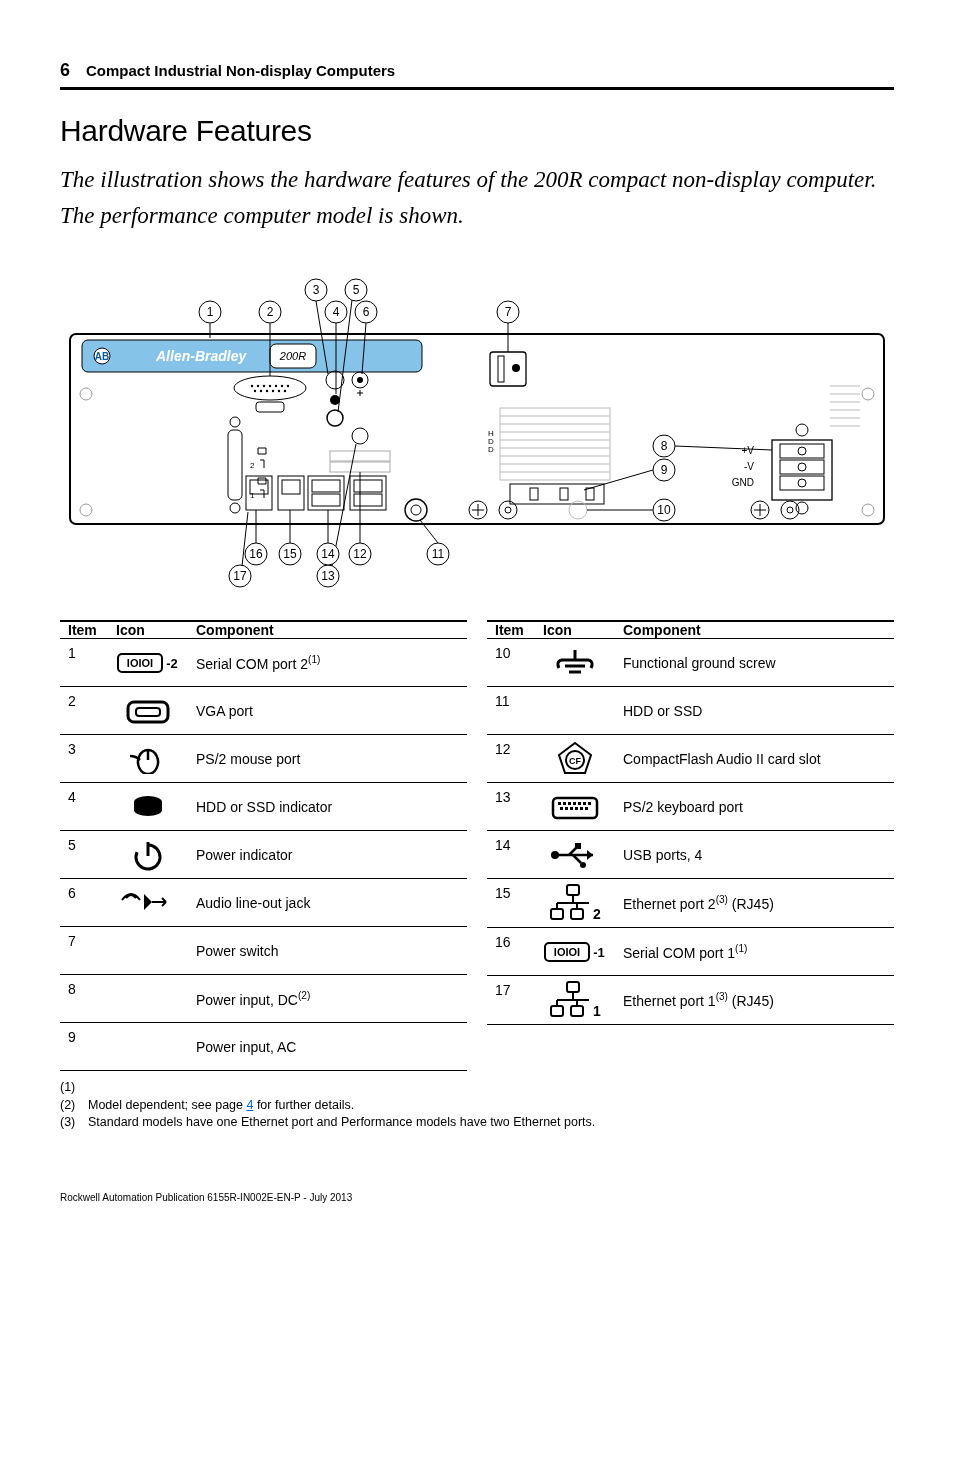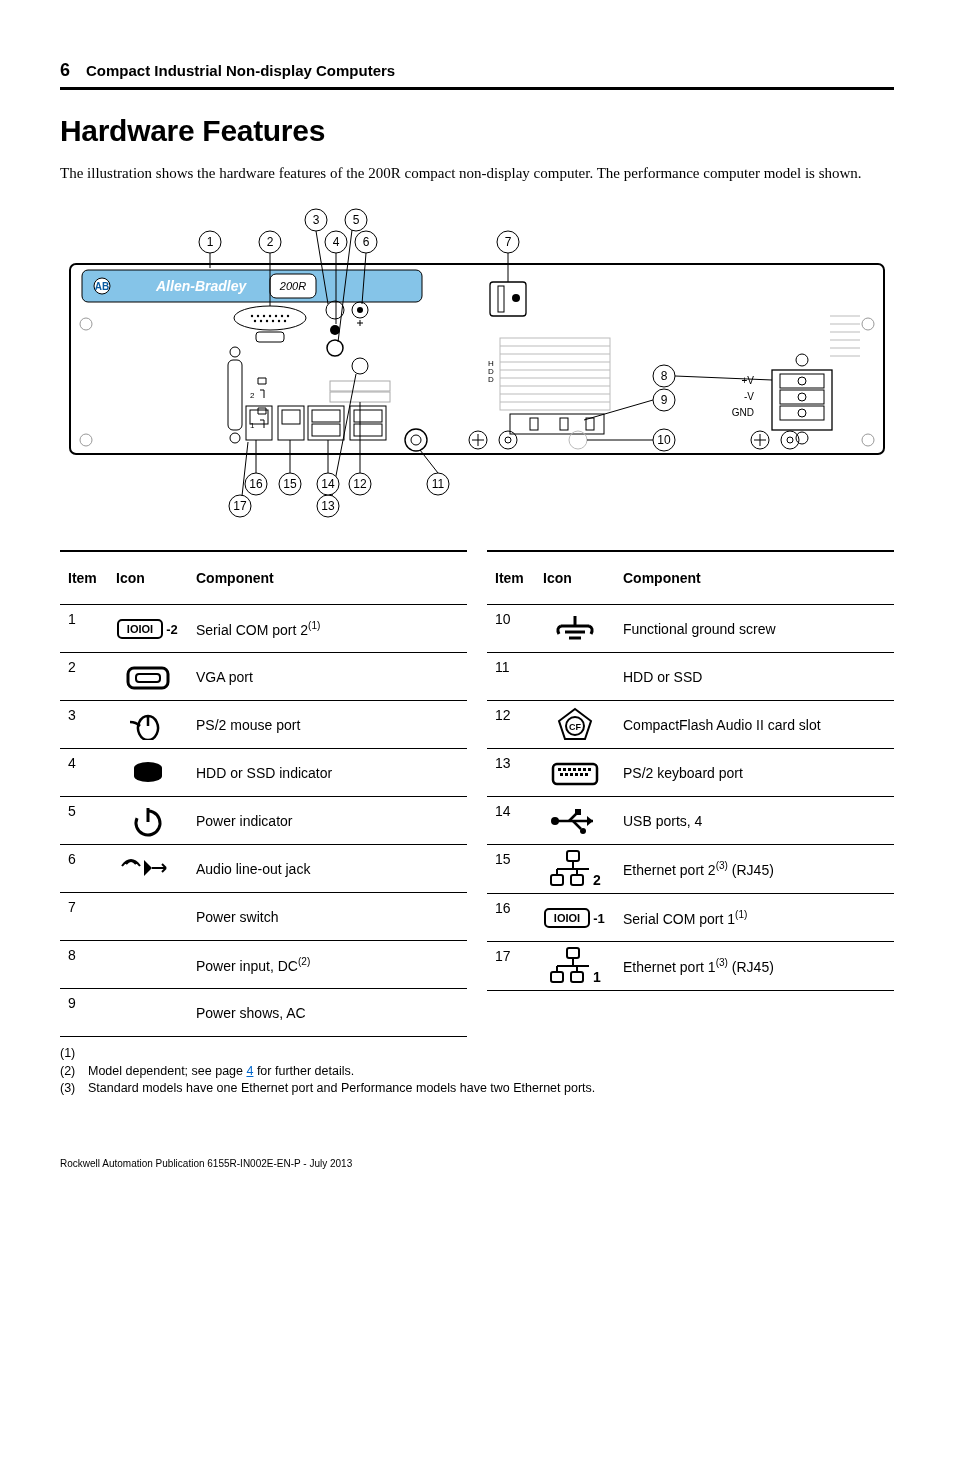--- a/index.html
+++ b/index.html
@@ -1,26 +1,26 @@
 <!DOCTYPE html>
 <html><head>
 <meta charset="utf-8">
 <style>
   * { box-sizing: border-box; margin: 0; padding: 0; }
   body { font-family: "Myriad Pro", "Segoe UI", Arial, sans-serif; width: 954px; margin: 0 auto; padding: 60px 60px 40px 60px; color: #000; }
   .header-row { display: flex; align-items: baseline; border-bottom: 3px solid #000; padding-bottom: 6px; margin-bottom: 24px; }
   .page-number { font-weight: bold; font-size: 18px; margin-right: 16px; }
   .doc-title { font-size: 15px; font-weight: bold; }
-  h1.section-title { font-weight: bold; font-size: 30px; margin-bottom: 14px; letter-spacing: -0.3px; }
-  .body-text { font-family: Georgia, "Times New Roman", serif; font-size: 15px; line-height: 1.55; margin-bottom: 11px; }
+  h1.section-title { font-weight: normal; font-size: 30px; margin-bottom: 14px; letter-spacing: -0.3px; }
+  .body-text { font-family: Georgia, "Times New Roman", serif; font-size: 23px; line-height: 1.55; margin-bottom: 33px; font-style: italic; }
   .figure-wrap { position: relative; width: 834px; height: 340px; margin: 0 0 14px 0; }
   .figure-wrap svg { width: 100%; height: 100%; }
   .tables-row { display: flex; gap: 20px; margin-top: 4px; }
   table.components { border-collapse: collapse; width: 100%; font-size: 14px; }
-  table.components th { text-align: left; font-weight: bold; border-top: 2px solid #000; border-bottom: 1.5px solid #000; padding: 18px 8px; }
+  table.components th { text-align: left; font-weight: bold; border-top: 2px solid #000; border-bottom: 1.5px solid #000; padding: 0 8px; }
   table.components td { border-bottom: 1px solid #000; padding: 4px 8px; vertical-align: middle; height: 48px; }
   table.components td.itemcell { vertical-align: top; padding-top: 6px; }
   table.components td.iconcell { width: 68px; text-align: center; }
   table.components td.iconcell svg { display: block; margin: 0 auto; }
   .notes { font-size: 12.5px; margin-top: 8px; line-height: 1.4; }
   .notes .note-row { display: flex; }
   .notes .idx { width: 28px; flex: 0 0 28px; }
   .link { color: #0066cc; text-decoration: underline; }
   .footer { font-size: 10px; margin-top: 60px; }
   sup { font-size: 0.72em; }
@@ -308,21 +308,21 @@
             <td>Power switch</td>
           </tr>
           <tr>
             <td class="itemcell">8</td>
             <td class="iconcell"></td>
             <td>Power input, DC<sup>(2)</sup></td>
           </tr>
           <tr>
             <td class="itemcell">9</td>
             <td class="iconcell"></td>
-            <td>Power shows, AC</td>
+            <td>Power input, AC</td>
           </tr>
         </tbody>
     </table>
   </div>
   <div style="flex:1">
     <table class="components">
       <thead>
           <tr>
         <th style="width:48px">Item</th>
         <th style="width:76px">Icon</th>

